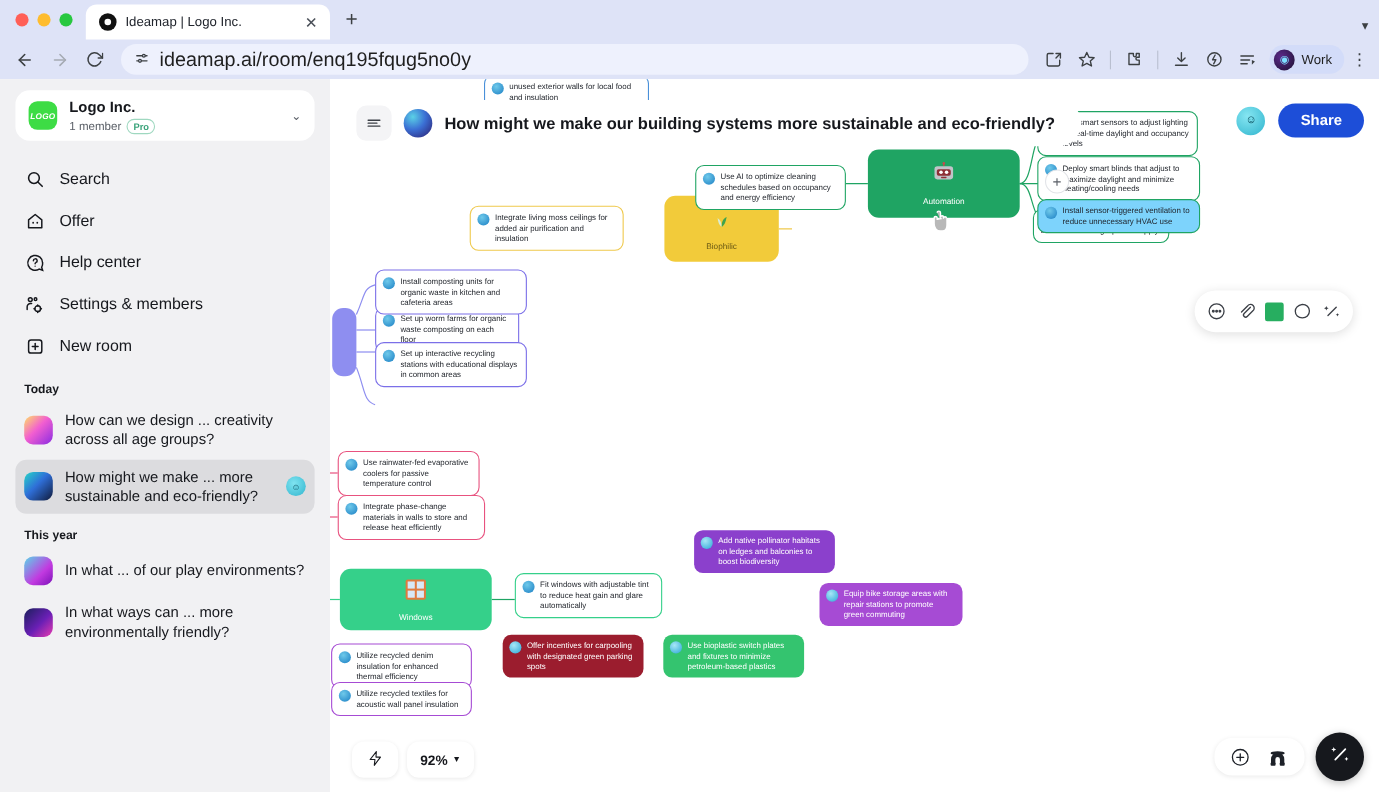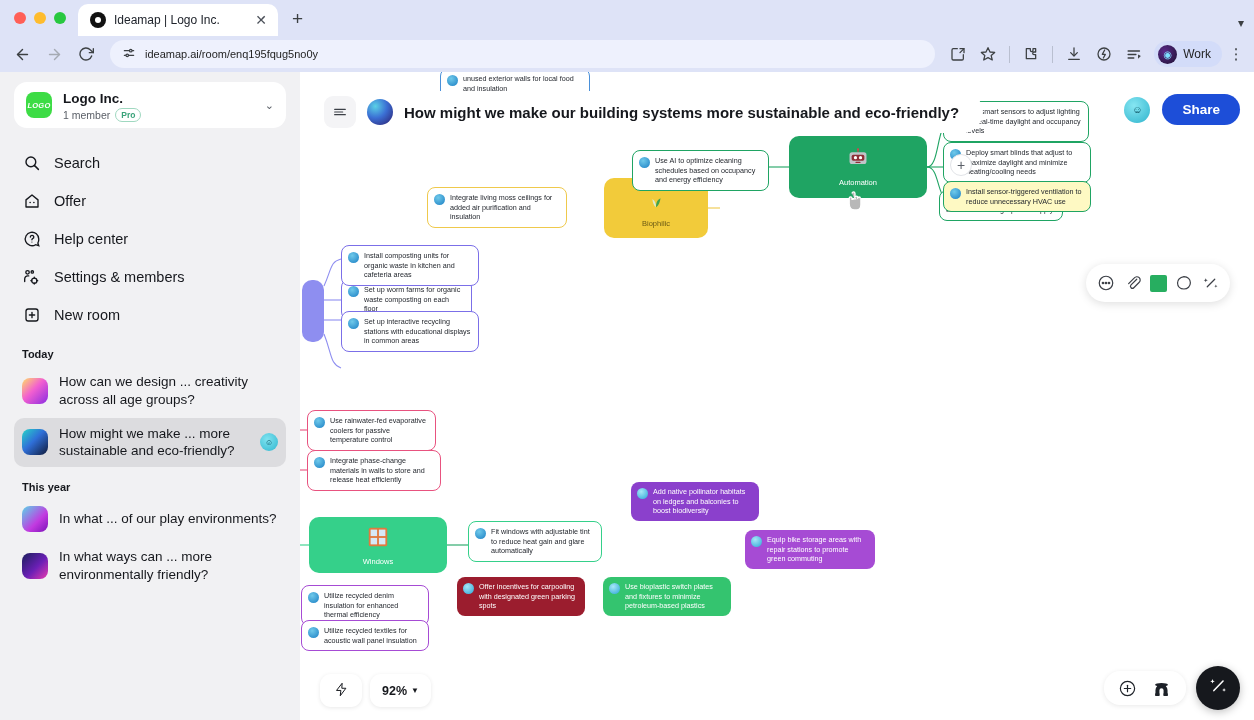--- a/index.html
+++ b/index.html
@@ -17,21 +17,21 @@
     padding-left: 10px; position: relative;
   }
   .traffic { display: flex; gap: 8px; align-items: center; height: 36px; padding: 0 12px 0 4px; }
   .dot { width: 12px; height: 12px; border-radius: 50%; }
   .dot.r { background: #ff5f57; }
   .dot.y { background: #febc2e; }
   .dot.g { background: #28c840; }
 
   .tab {
     display: flex; align-items: center; gap: 8px;
-    height: 32px; width: 200px; background: #fff;
+    height: 32px; width: 222px; background: #fff;
     border-radius: 10px 10px 0 0; padding: 0 8px 0 12px;
     position: relative;
   }
   .tab-favicon {
     width: 16px; height: 16px; border-radius: 50%; background: #111;
     display: flex; align-items: center; justify-content: center; flex: none;
   }
   .tab-favicon::after { content: ""; width: 6px; height: 6px; border-radius: 50%; background: #fff; }
   .tab-title {
     font-size: 12px; color: #20242c; white-space: nowrap; overflow: hidden;
@@ -51,21 +51,21 @@
     align-items: center; justify-content: center; color: #3c4043; font-size: 15px;
     cursor: pointer;
   }
   .nav-btn.disabled { color: #a5aab3; }
   .omnibox {
     flex: 1; height: 28px; background: #eef1fd; border-radius: 14px;
     display: flex; align-items: center; gap: 9px; padding: 0 12px;
     margin: 0 6px; min-width: 0;
   }
   .omni-icon { font-size: 12px; color: #3c4043; flex: none; line-height: 1; }
-  .omni-url { font-size: 11px; color: #1f1f1f; white-space: nowrap; overflow: hidden; text-overflow: ellipsis; }
+  .omni-url { font-size: 18px; color: #1f1f1f; white-space: nowrap; overflow: hidden; text-overflow: ellipsis; }
   .tb-icon {
     width: 26px; height: 26px; display: flex; align-items: center; justify-content: center;
     color: #3c4043; cursor: pointer; flex: none;
   }
   .tb-sep { width: 1px; height: 17px; background: #b9bfd0; margin: 0 4px; }
   .profile-pill {
     display: flex; align-items: center; gap: 6px; height: 26px;
     background: #d3dcf9; border-radius: 13px; padding: 0 11px 0 4px;
     margin-left: 3px; cursor: pointer; flex: none;
   }
@@ -504,21 +504,21 @@
           <span class="bullet"></span>
           <span>Use smart sensors to adjust lighting by real-time daylight and occupancy levels</span>
         </div>
       <div class="node-card" style="left:643px;top:70px;width:148px;border:1px solid #1fa463">
           <span class="bullet"></span>
           <span>Deploy smart blinds that adjust to maximize daylight and minimize heating/cooling needs</span>
         </div>
       <div class="node-card" style="left:639px;top:118px;width:124px;border:1px solid #1fa463;padding-top:8px">
           <span style="margin-top:6px">use in the building's power supply</span>
         </div>
-      <div class="node-card" style="left:643px;top:109px;width:148px;border:1px solid #1fa463;background:#fef9c3">
+      <div class="node-card" style="left:643px;top:109px;width:148px;border:1px solid #1fa463;background:#7dd3fc">
           <span class="bullet"></span>
           <span>Install sensor-triggered ventilation to reduce unnecessary HVAC use</span>
         </div>
 
       <div class="node-card" style="left:41px;top:207px;width:131px;border:1px solid #7b6fe8">
           <span class="bullet"></span>
           <span>Set up worm farms for organic waste composting on each floor</span>
         </div>
       <div class="node-card" style="left:41px;top:173px;width:138px;border:1px solid #7b6fe8">
           <span class="bullet"></span>

